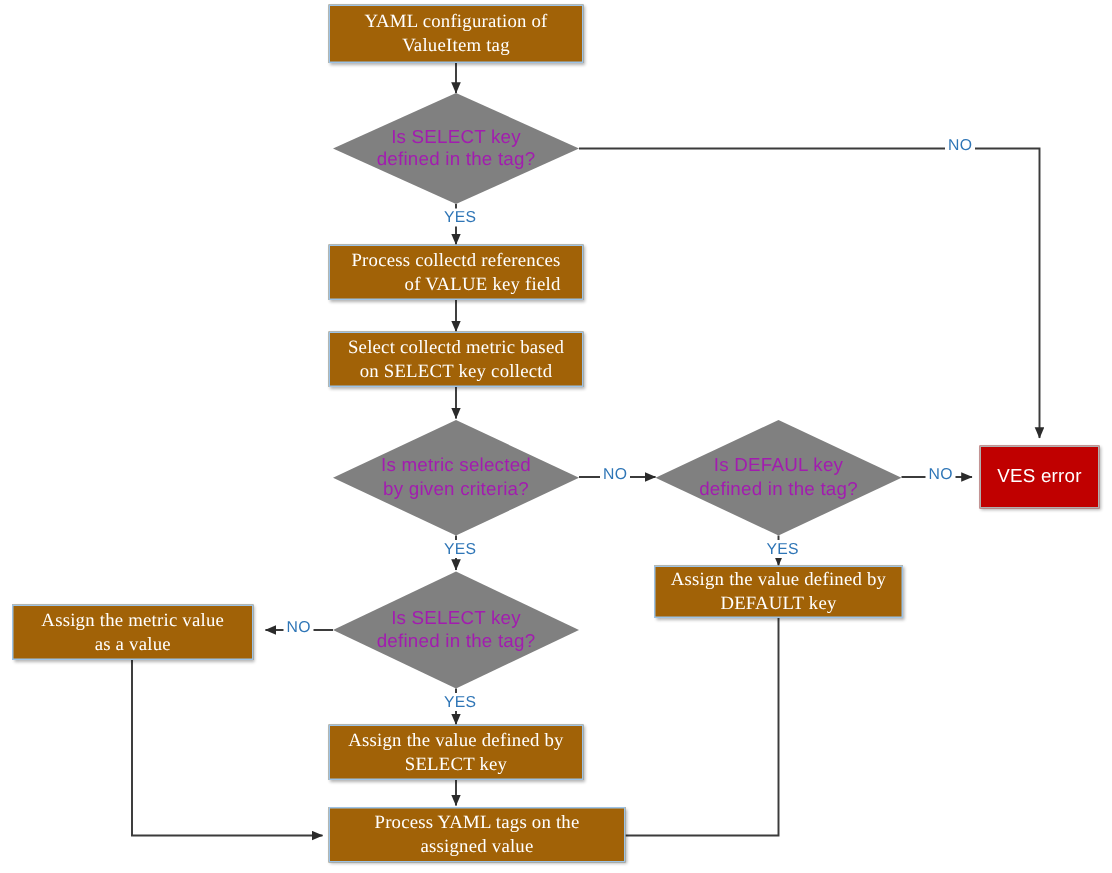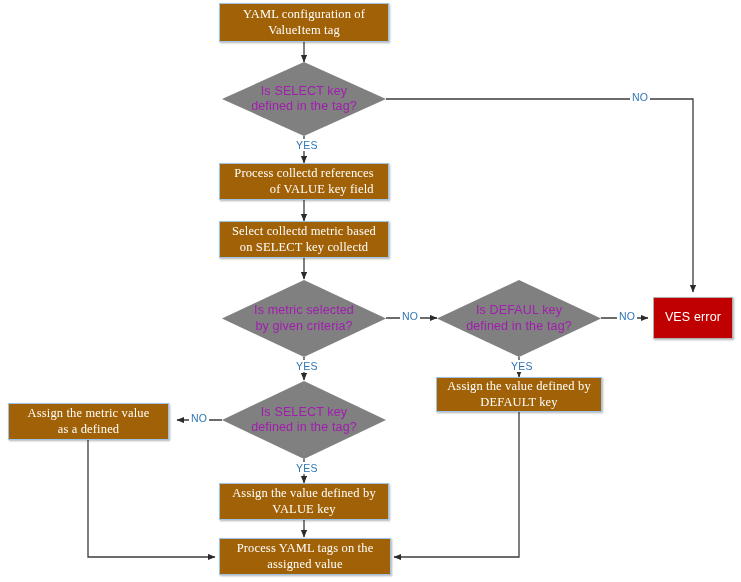--- a/index.html
+++ b/index.html
@@ -214,31 +214,31 @@
       <span>
         <span>Is SELECT key</span><br>
         <span>defined in the tag?</span>
       </span>
     </div>
   </div>
 
   <div class="node process" style="left:8px; top:403px; width:161px; height:37px;justify-content:center;">
     <span>
       <span>Assign the metric value</span><br>
-      <span>as a defined</span>
+      <span>as a value</span>
     </span>
   </div>
 
   <div class="node process" style="left:219px; top:483px; width:170px; height:37px;">
     <span>
       <span>Assign the value defined by</span><br>
-      <span>VALUE key</span>
-    </span>
-  </div>
-
-  <div class="node process" style="left:219px; top:538px; width:172px; height:37px;">
+      <span>SELECT key</span>
+    </span>
+  </div>
+
+  <div class="node process" style="left:219px; top:538px; width:198px; height:37px;">
     <span>
       <span>Process YAML tags on the</span><br>
       <span>assigned value</span>
     </span>
   </div>
 
 </div>
 
 </body></html>

